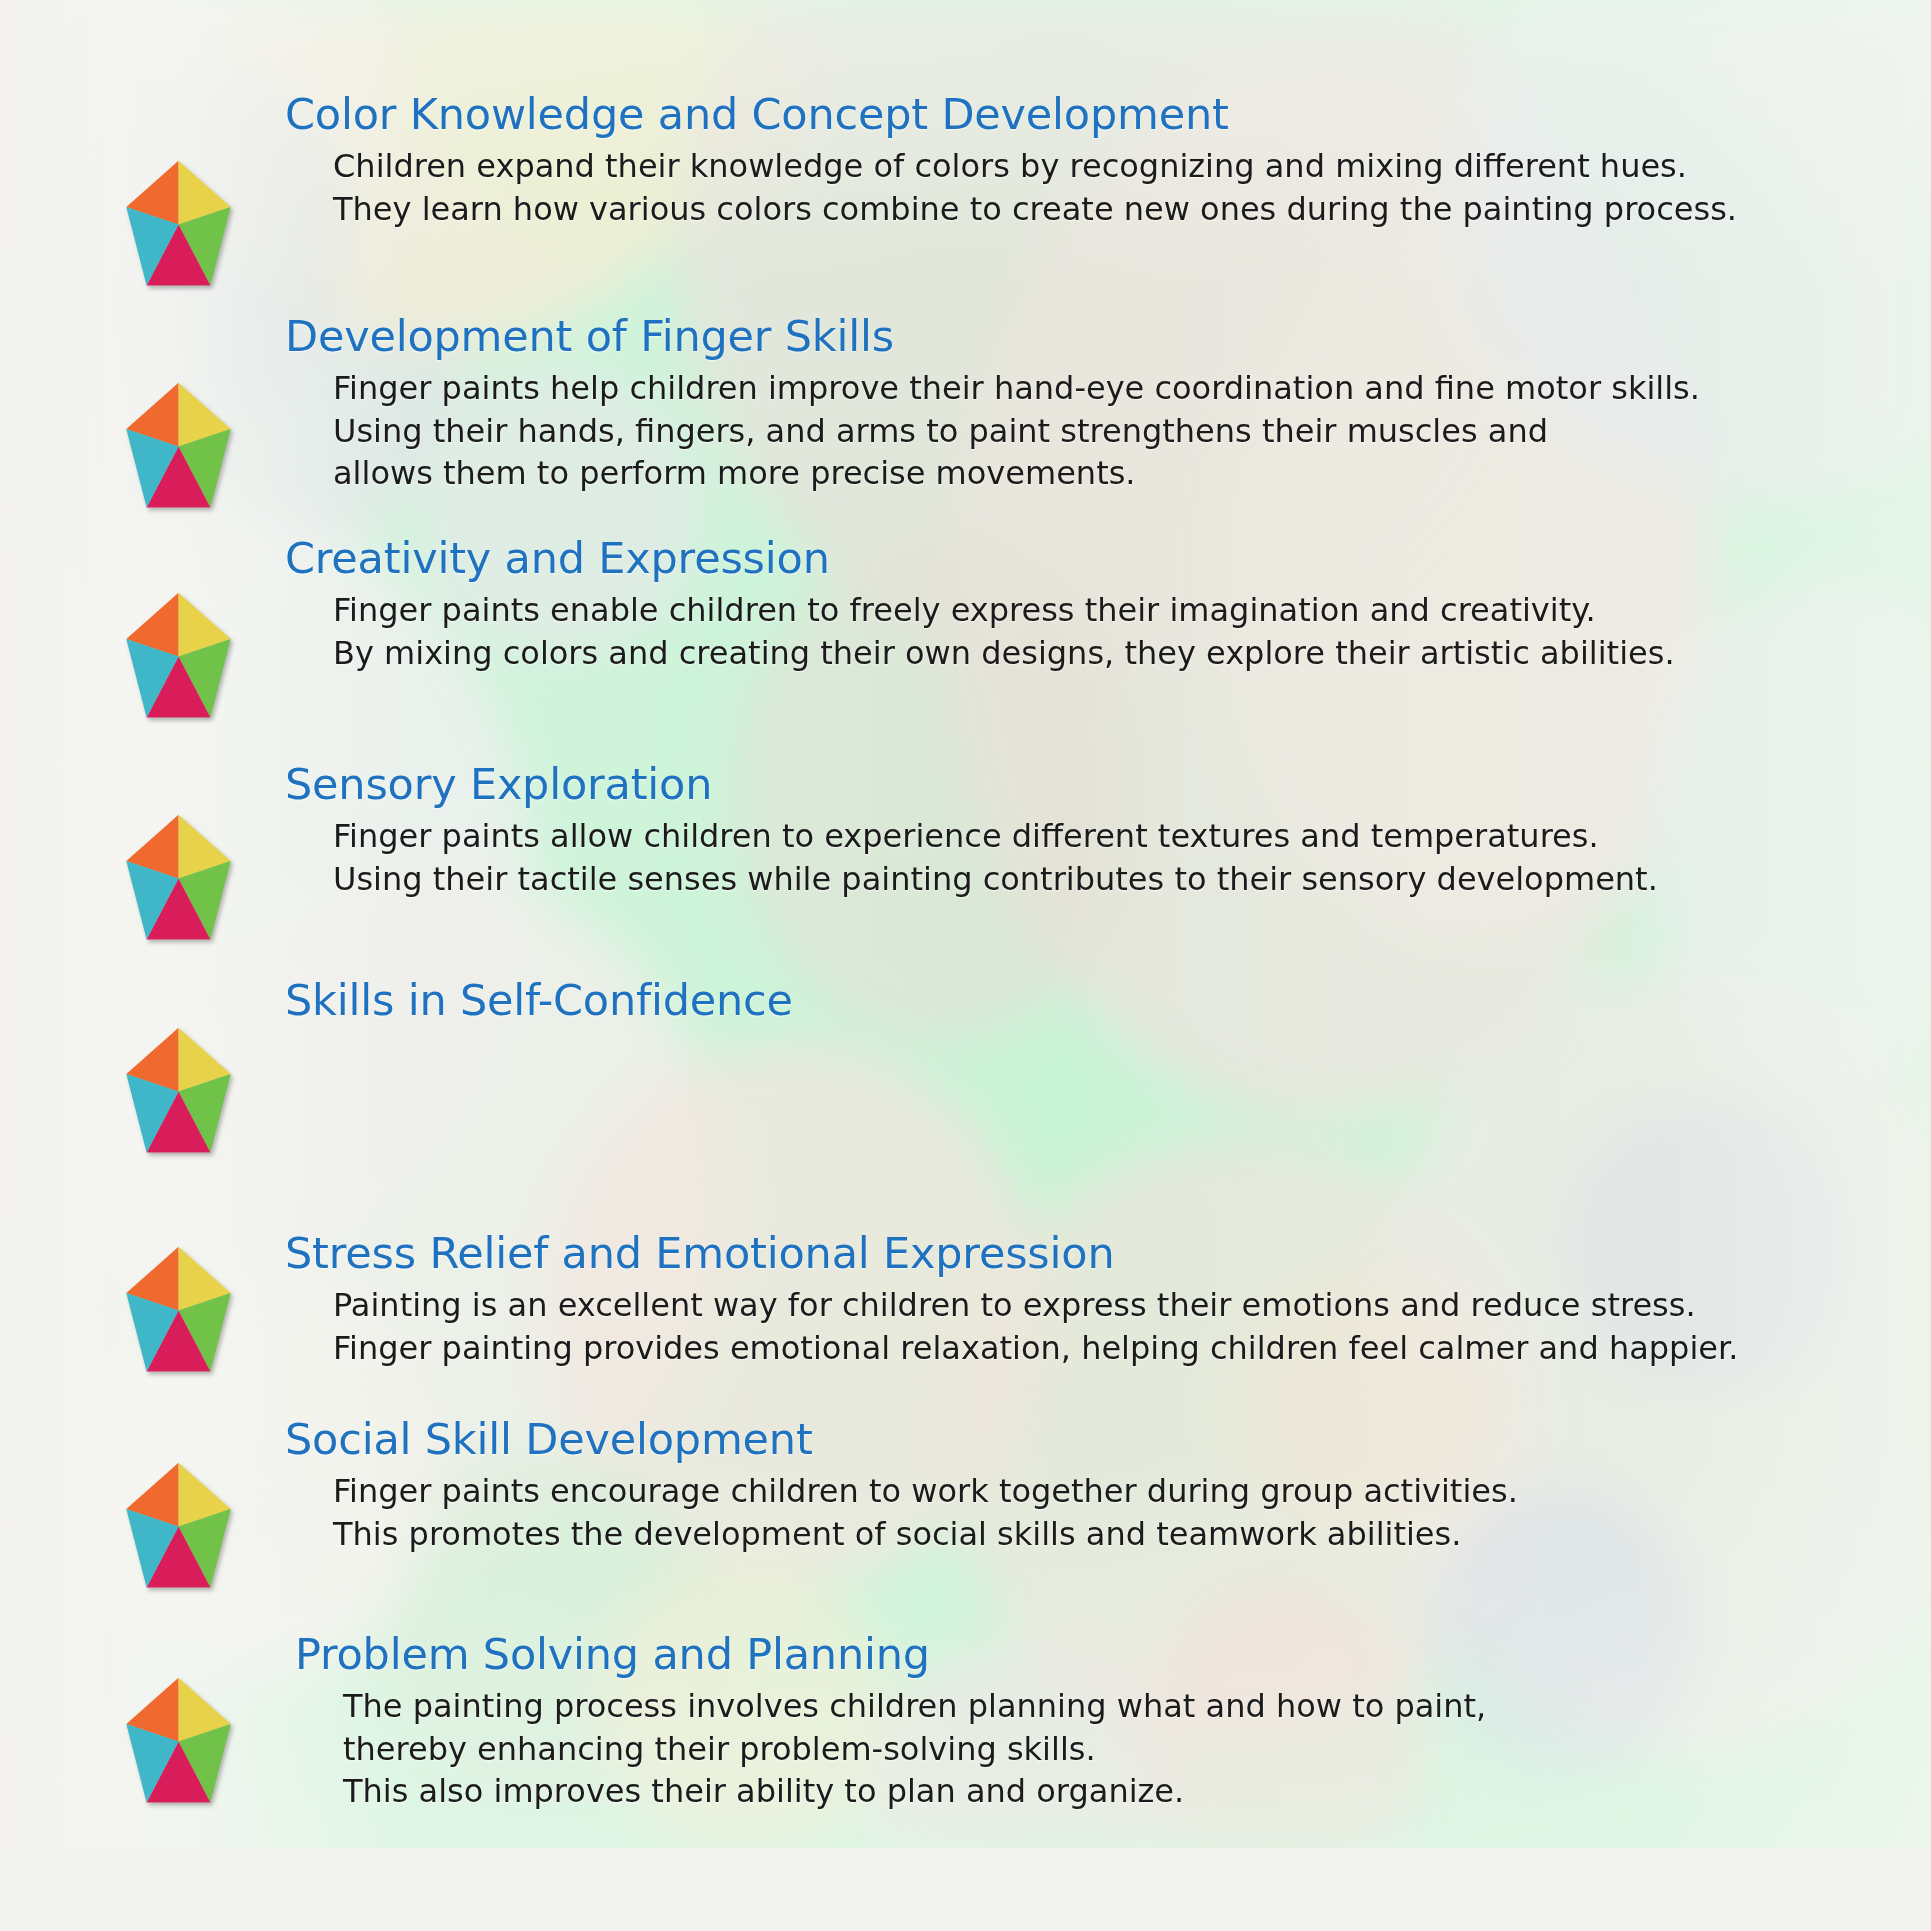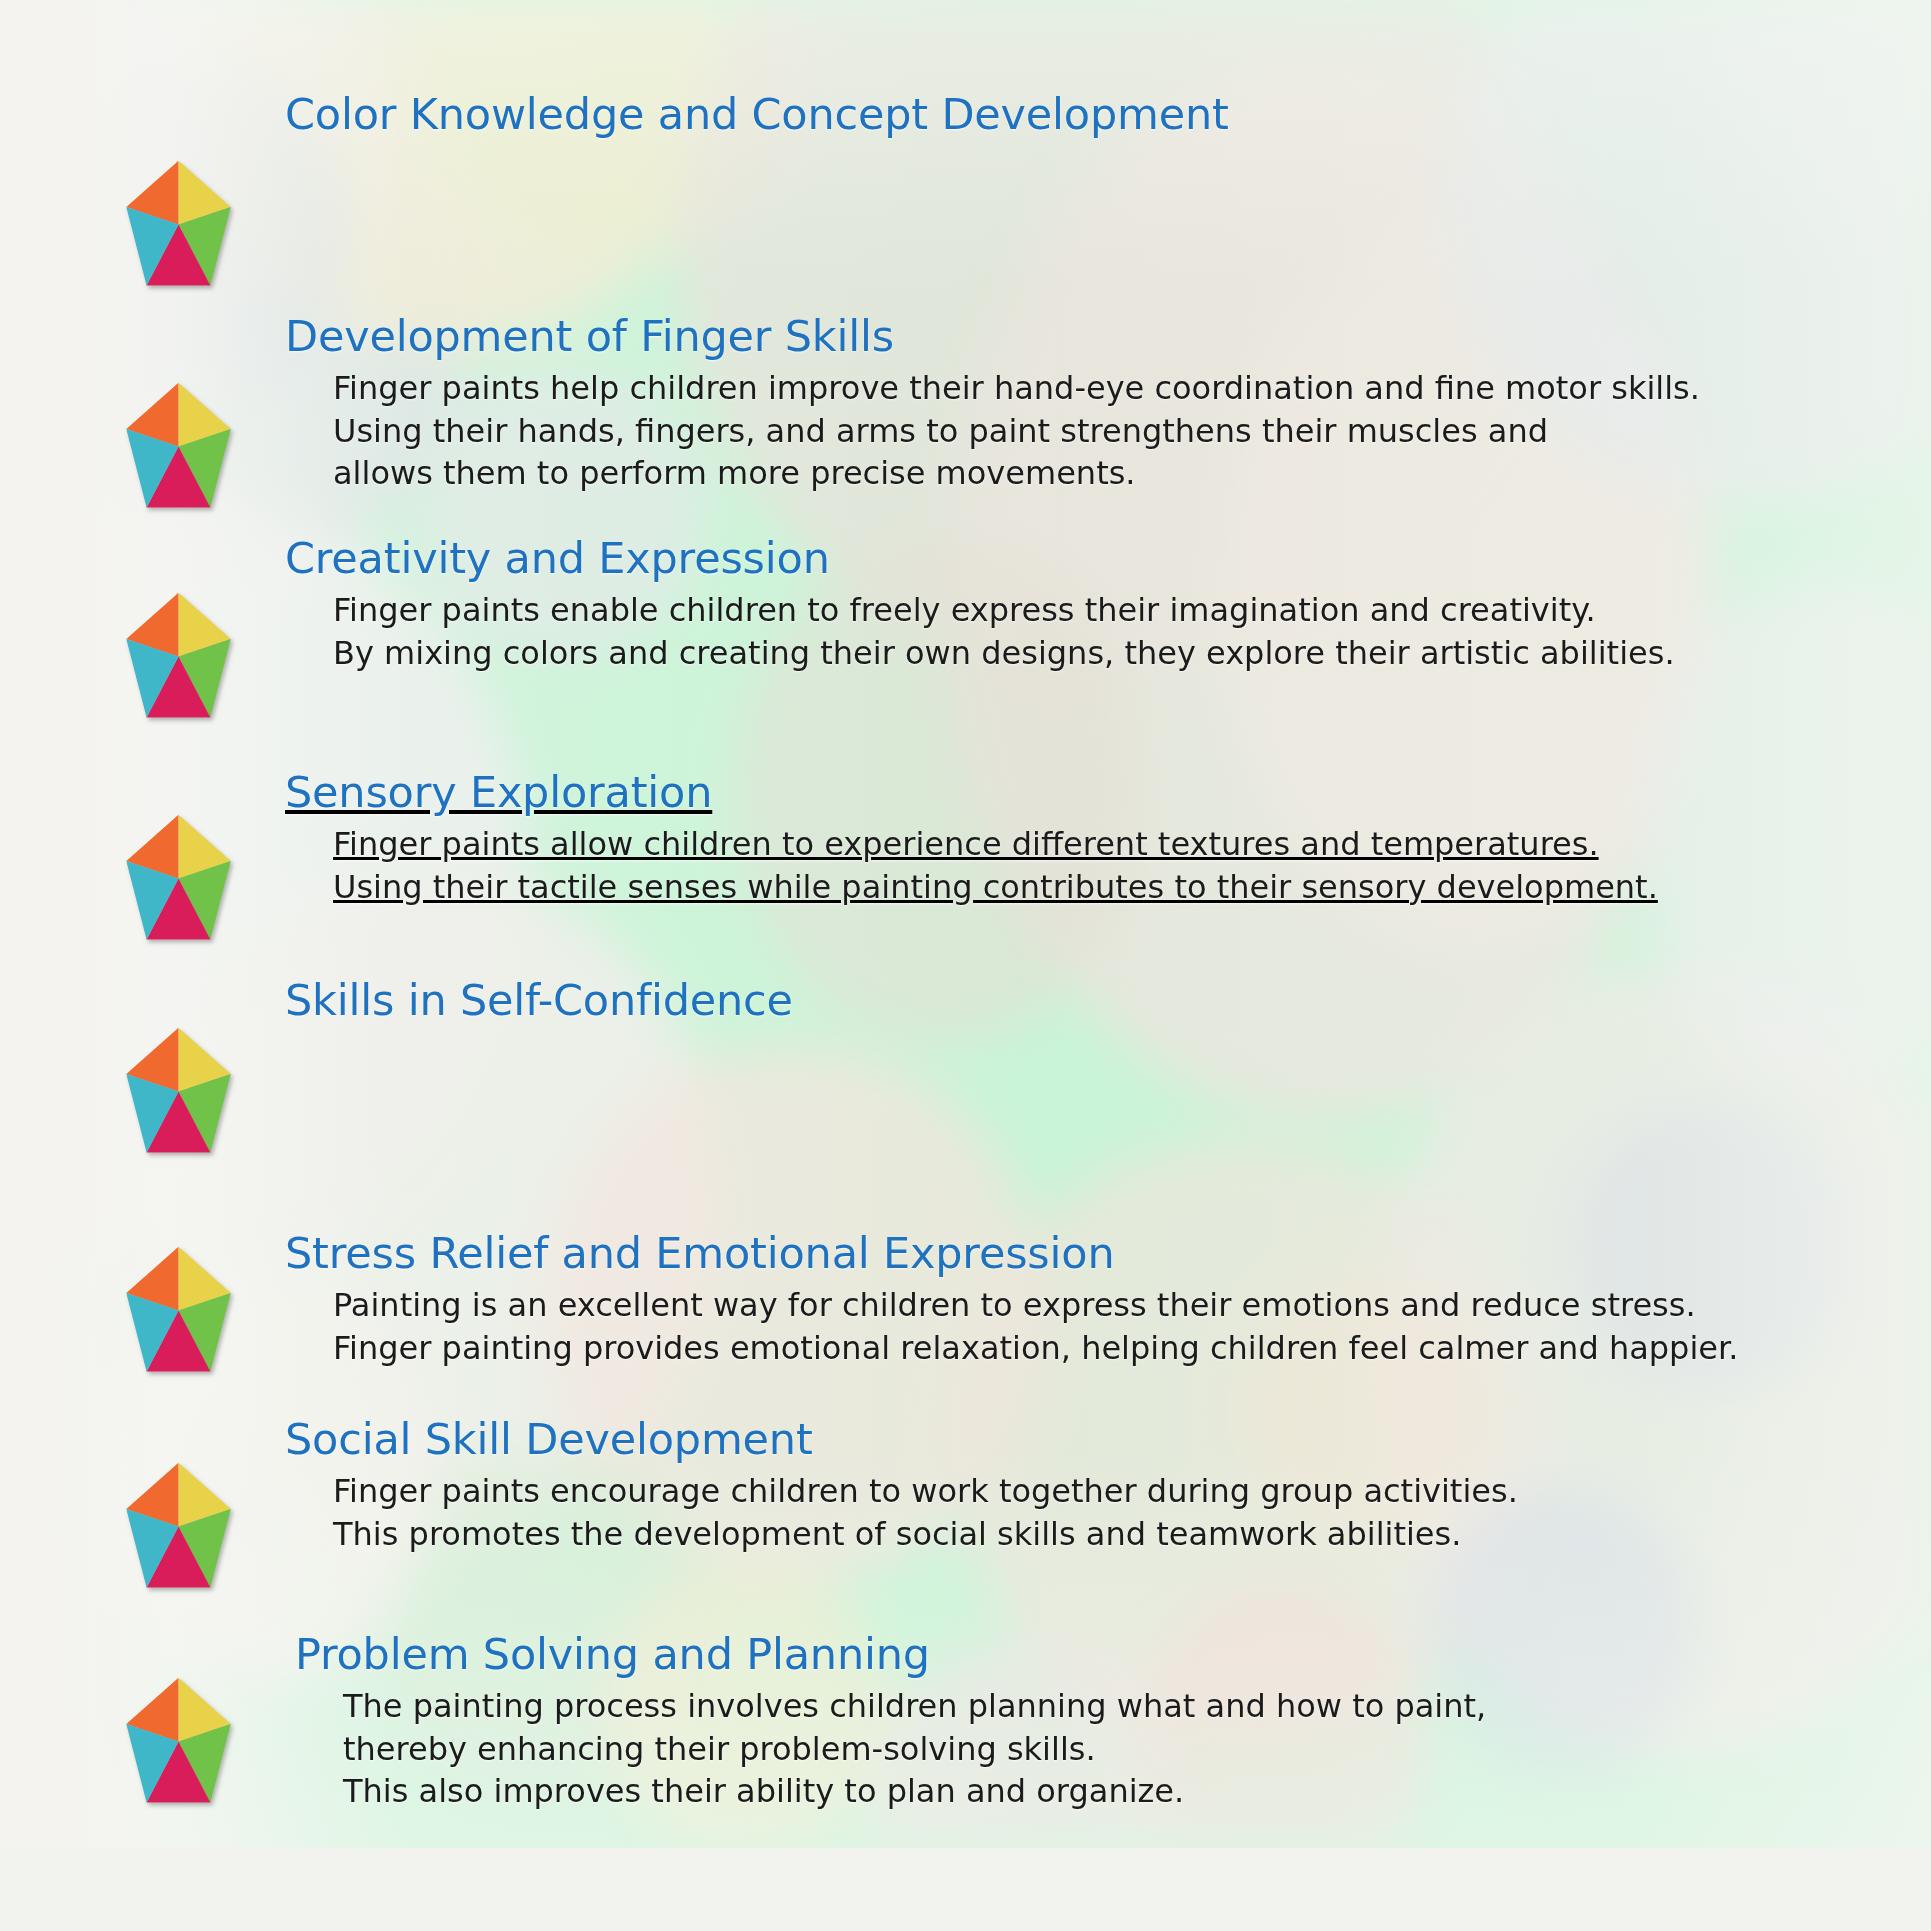--- a/index.html
+++ b/index.html
@@ -159,20 +159,22 @@
         <g filter="url(#sh1)">
           <polygon points="50,6 50,50 14,38" fill="#f0692e"></polygon>
           <polygon points="50,6 50,50 86,38" fill="#e8d24a"></polygon>
           <polygon points="86,38 50,50 72,92" fill="#6fc24a"></polygon>
           <polygon points="72,92 50,50 28,92" fill="#d91f5a"></polygon>
           <polygon points="28,92 50,50 14,38" fill="#3fb7c9"></polygon>
         </g>
       </svg>
       <div class="text-col" style="top:0;">
         <h2 class="heading">Color Knowledge and Concept Development</h2>
+        <p class="body">Children expand their knowledge of colors by recognizing and mixing different hues.
+They learn how various colors combine to create new ones during the painting process.</p>
       </div>
     </div>
 
     <div class="item" style="top:314px;">
       <svg class="star" viewBox="0 0 100 100" style="top:60px;">
         <g filter="url(#sh1)">
           <polygon points="50,6 50,50 14,38" fill="#f0692e"></polygon>
           <polygon points="50,6 50,50 86,38" fill="#e8d24a"></polygon>
           <polygon points="86,38 50,50 72,92" fill="#6fc24a"></polygon>
           <polygon points="72,92 50,50 28,92" fill="#d91f5a"></polygon>
@@ -207,21 +209,21 @@
     <div class="item" style="top:758px;">
       <svg class="star" viewBox="0 0 100 100" style="top:48px;">
         <g filter="url(#sh1)">
           <polygon points="50,6 50,50 14,38" fill="#f0692e"></polygon>
           <polygon points="50,6 50,50 86,38" fill="#e8d24a"></polygon>
           <polygon points="86,38 50,50 72,92" fill="#6fc24a"></polygon>
           <polygon points="72,92 50,50 28,92" fill="#d91f5a"></polygon>
           <polygon points="28,92 50,50 14,38" fill="#3fb7c9"></polygon>
         </g>
       </svg>
-      <div class="text-col" style="top:12px;text-decoration:underline;">
+      <div class="text-col" style="top:4px;">
         <h2 class="heading">Sensory Exploration</h2>
         <p class="body">Finger paints allow children to experience different textures and temperatures.
 Using their tactile senses while painting contributes to their sensory development.</p>
       </div>
     </div>
 
     <div class="item" style="top:978px;">
       <svg class="star" viewBox="0 0 100 100" style="top:41px;">
         <g filter="url(#sh1)">
           <polygon points="50,6 50,50 14,38" fill="#f0692e"></polygon>

